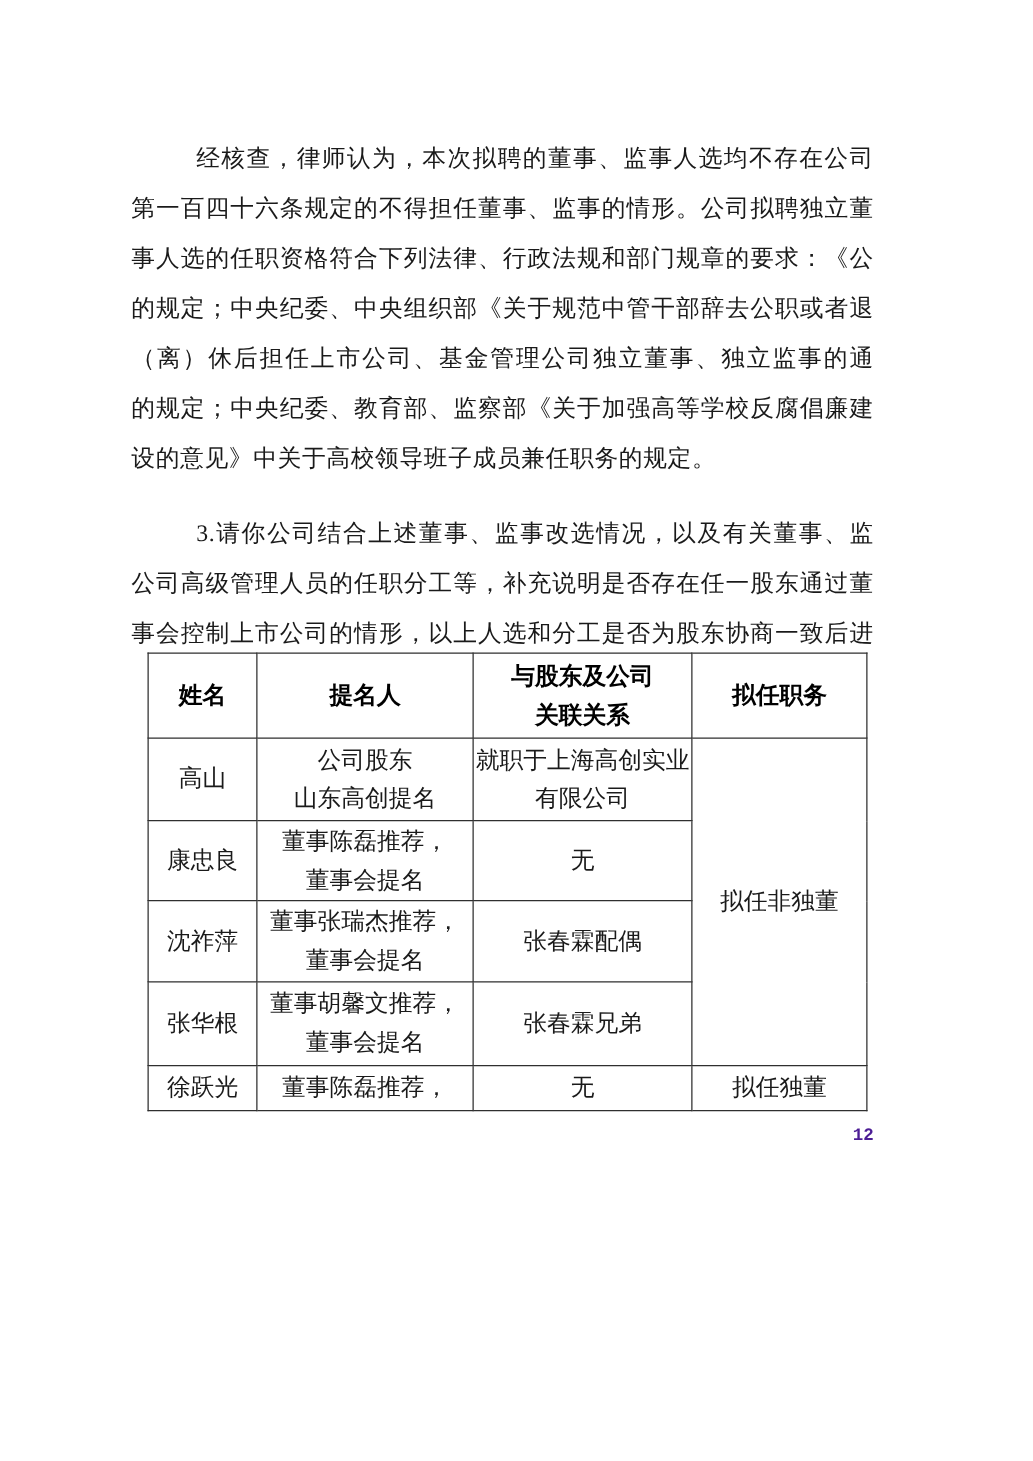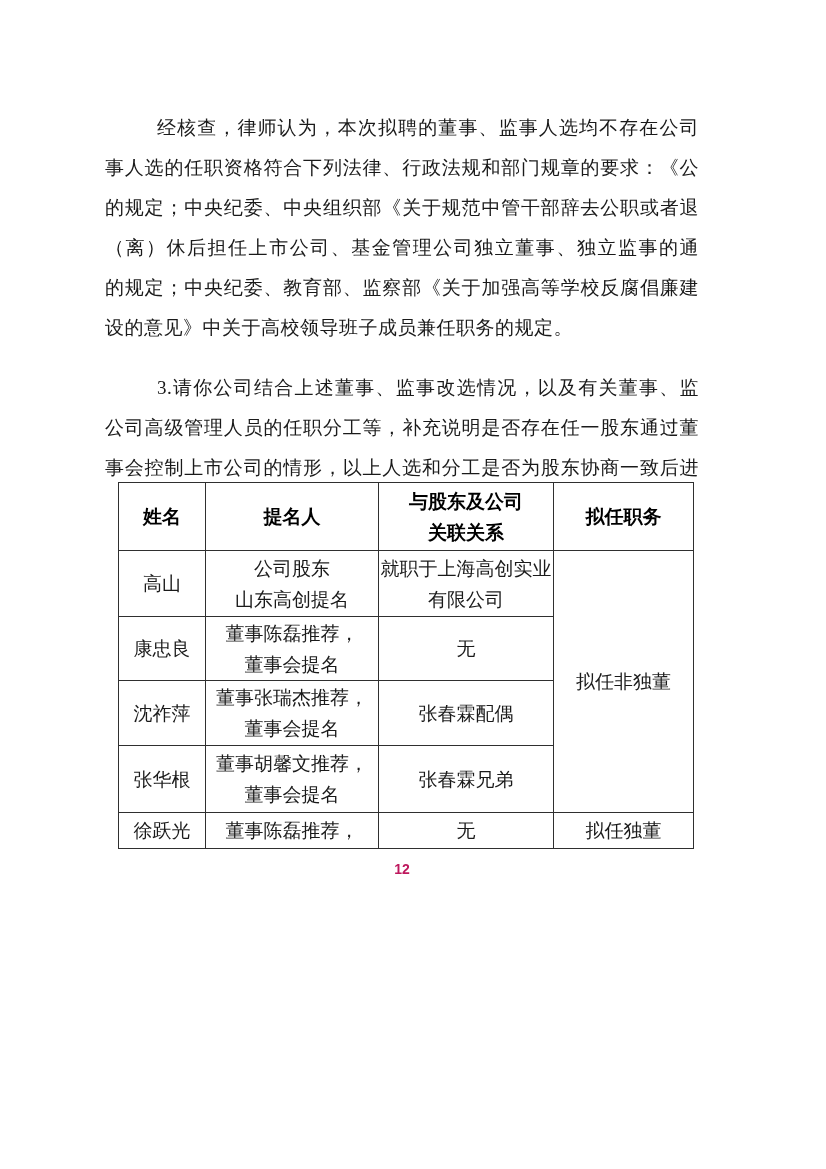--- a/index.html
+++ b/index.html
@@ -44,35 +44,36 @@
   }
   .ntable th { font-weight:bold; color:#000; }
   tr.hrow  { height:68px; }
   tr.row-1 { height:66px; }
   tr.row-2 { height:64px; }
   tr.row-3 { height:65px; }
   tr.row-4 { height:67px; }
   tr.row-5 { height:36px; }
   .footer {
     margin-top:12px;
-    text-align:center;
+    text-align:right;
     font-size:14px;
     font-weight:bold;
-    color:#be185d;
-    font-family:Liberation Sans, sans-serif;
+    color:#4c1d95;
+    font-family:Liberation Mono, monospace;
   }
 </style>
 </head>
 <body>
 
 <div class="page">
   <div class="content">
 
     <div class="para-first">
       <div class="tl jline indent">经核查，律师认为，本次拟聘的董事、监事人选均不存在公司法</div>
+      <div class="tl jline">第一百四十六条规定的不得担任董事、监事的情形。公司拟聘独立董</div>
       <div class="tl jline">事人选的任职资格符合下列法律、行政法规和部门规章的要求：《公</div>
       <div class="tl jline">的规定；中央纪委、中央组织部《关于规范中管干部辞去公职或者退</div>
       <div class="tl jline">（离）休后担任上市公司、基金管理公司独立董事、独立监事的通知》</div>
       <div class="tl jline">的规定；中央纪委、教育部、监察部《关于加强高等学校反腐倡廉建</div>
       <div class="tl lline">设的意见》中关于高校领导班子成员兼任职务的规定。</div>
     </div>
 
     <div class="para-second">
       <div class="tl jline indent">3.请你公司结合上述董事、监事改选情况，以及有关董事、监事、</div>
       <div class="tl jline">公司高级管理人员的任职分工等，补充说明是否存在任一股东通过董</div>

